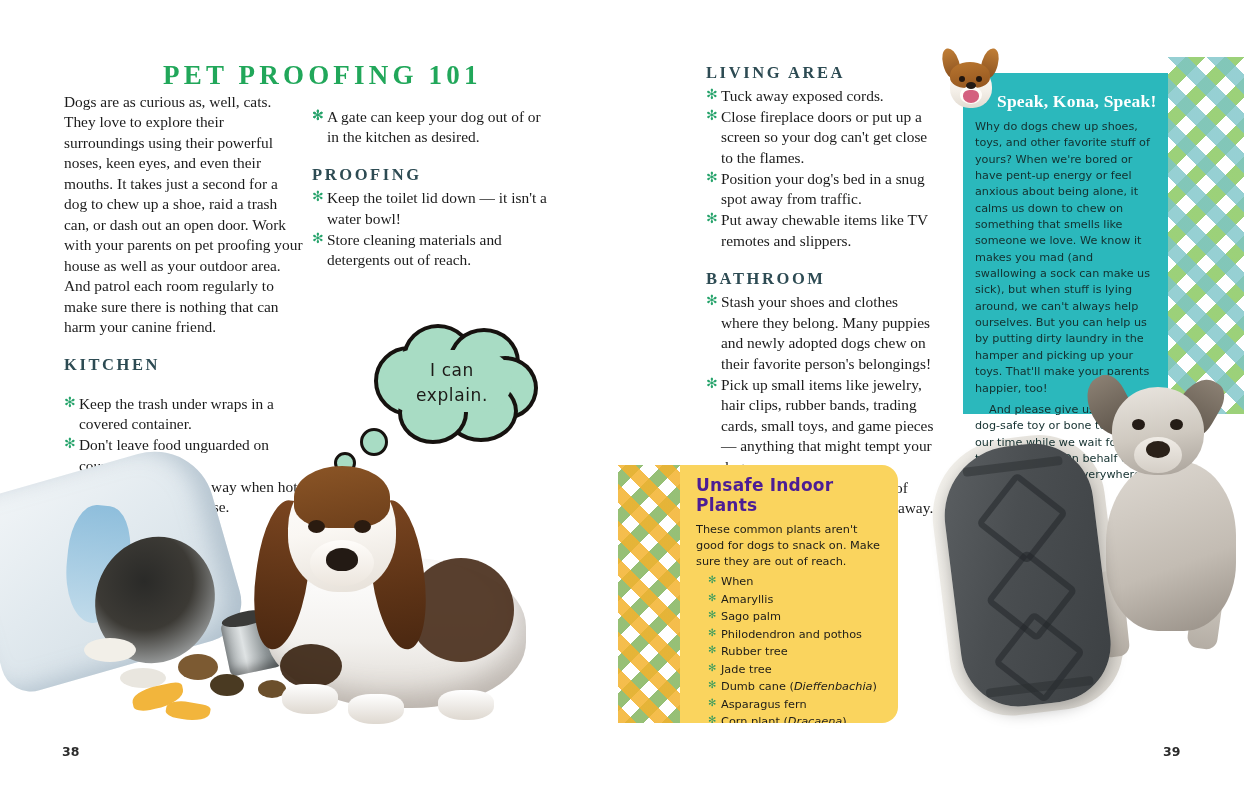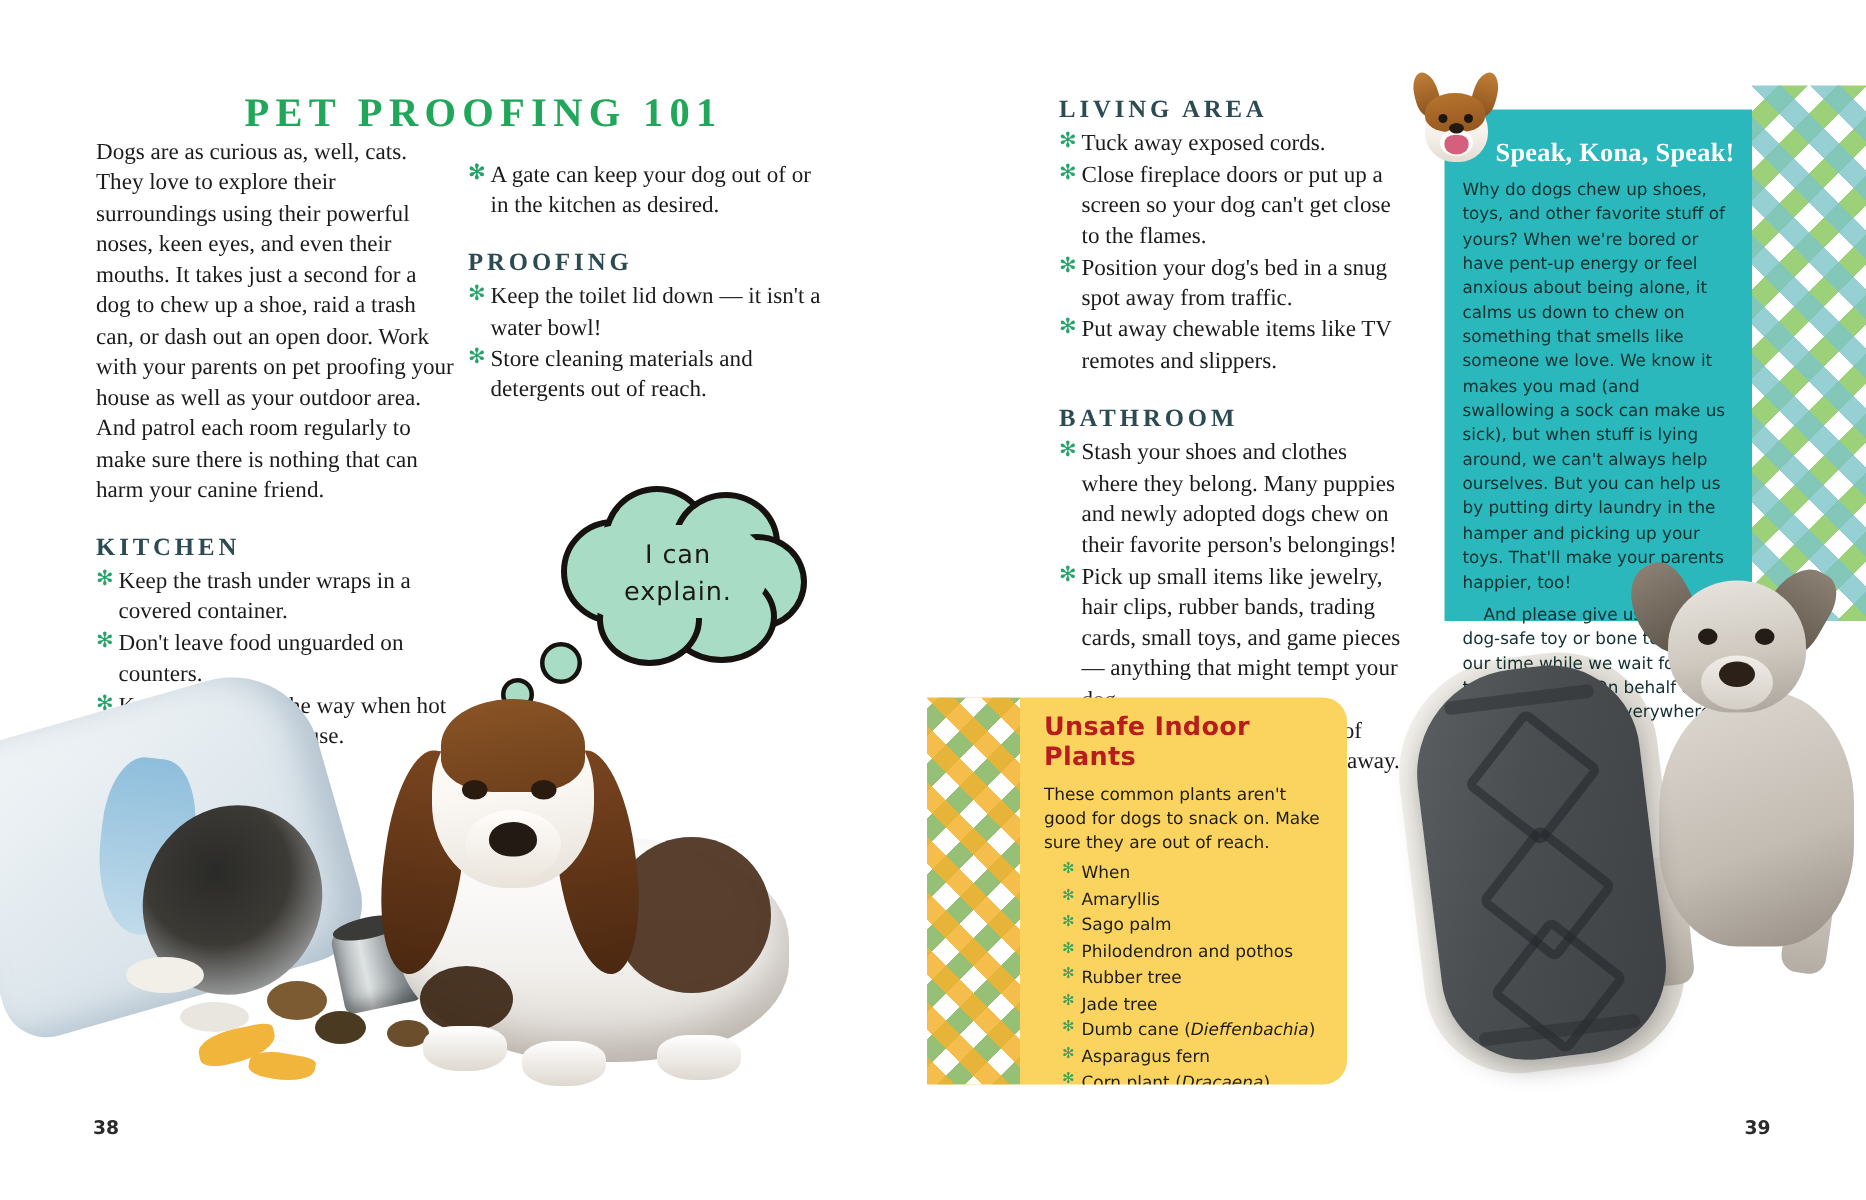--- a/index.html
+++ b/index.html
@@ -26,21 +26,21 @@
   ul.bl li{
     position:relative;padding-left:15px;margin:0 0 0.5px 0;
     font-size:15.4px;line-height:1.33;color:#1b1b1b;
   }
   ul.bl li .star{
     position:absolute;left:0;top:0px;color:#26a36b;font-size:14px;line-height:1.33;
   }
 
   
   #col1{position:absolute;left:64px;top:92px;width:240px;}
-  #col1 .sec-head{margin-top:16px;margin-bottom:2px;}
+  #col1 .sec-head{margin-top:16px;margin-bottom:18px;}
   #col2{position:absolute;left:312px;top:106px;width:236px;}
   #col2 .sec-head{margin-top:17px;margin-bottom:2px;}
   #page-title{position:absolute;left:163px;top:60px;}
 
   
   #col3{position:absolute;left:706px;top:62px;width:232px;}
   #col3 .sec-head{margin-bottom:2px;}
   #col3 .sec-head.second{margin-top:17px;}
 
   
@@ -151,21 +151,21 @@
   .plaid-yellow{
     position:absolute;left:0;top:0;width:62px;height:100%;
     background-color:#ffffff;
     background-image:
       repeating-linear-gradient(45deg, rgba(243,178,45,.85) 0 13px, rgba(255,255,255,0) 13px 26px),
       repeating-linear-gradient(-45deg, rgba(124,176,84,.8) 0 13px, rgba(255,255,255,0) 13px 26px);
   }
   #plants-content{position:absolute;left:78px;top:10px;width:192px;}
   .plants-title{
     font-family:"DejaVu Sans", sans-serif;font-weight:700;font-size:17px;
-    color:#b91c1c;letter-spacing:.2px;margin-bottom:7px;
+    color:#4c1d95;letter-spacing:.2px;margin-bottom:7px;
   }
   .plants-intro{
     font-family:"DejaVu Sans", sans-serif;font-size:11.3px;line-height:1.43;
     color:#1d1c18;margin-bottom:3px;
   }
   ul.plant-list{list-style:none;margin:0;padding:0 0 0 12px;}
   ul.plant-list li{
     position:relative;padding-left:13px;
     font-family:"DejaVu Sans", sans-serif;font-size:11.3px;line-height:1.55;color:#1d1c18;
   }

